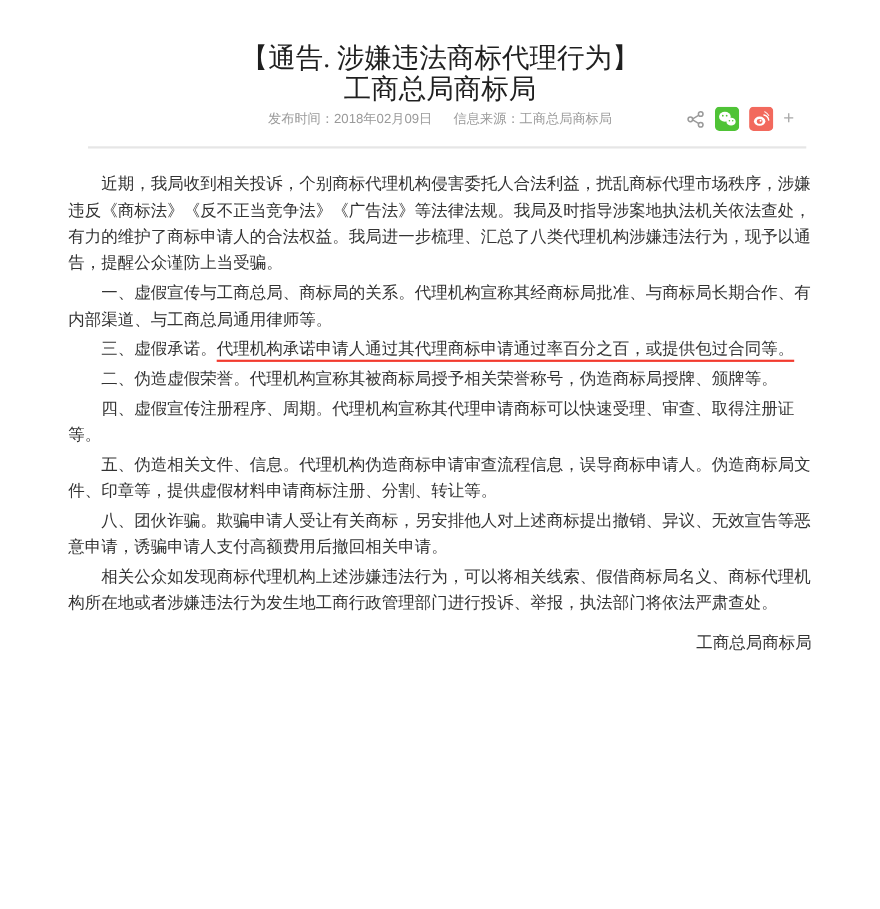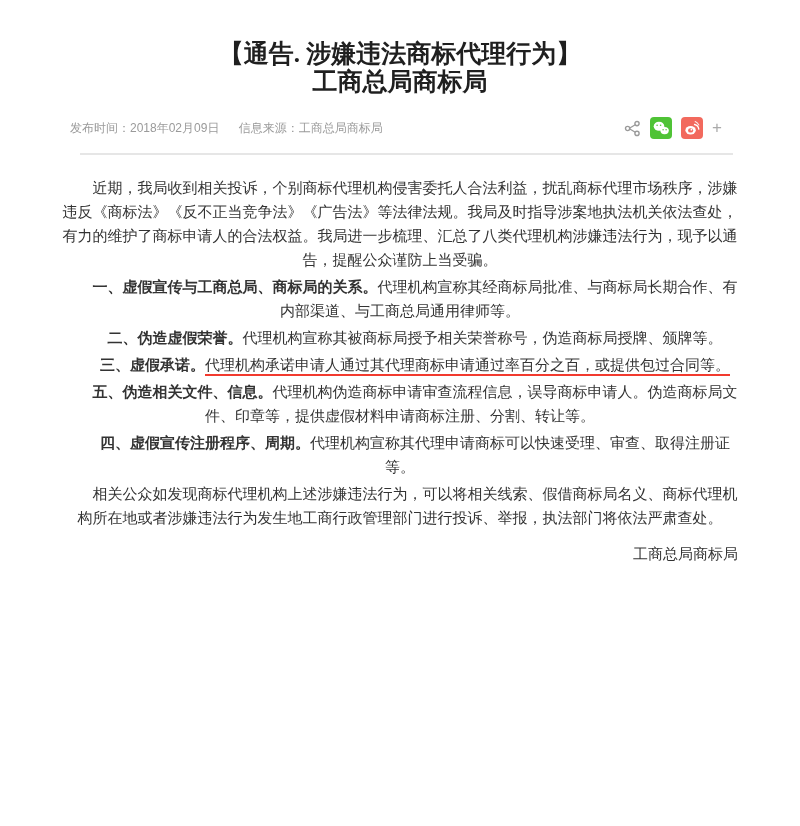--- a/index.html
+++ b/index.html
@@ -6,47 +6,47 @@
   body {
     width:800px; height:826px; background:#ffffff; overflow:hidden;
     font-family:"Liberation Sans","DejaVu Sans",sans-serif;
   }
   .article { width:676px; margin:0 auto; position:relative; }
 
   
   .title-block {
     padding-top:40px; text-align:center;
     font-family:"Liberation Serif","DejaVu Serif",serif;
-    font-weight:bold; color:var(--title-text,#1f1f1f);
+    font-weight:normal; color:var(--title-text,#1f1f1f);
     font-size:25px; line-height:28px;
   }
 
   
   .meta-row {
-    position:relative; margin-top:20px; height:24px;
-    font-size:12px; line-height:24px;
+    position:relative; height:24px;
+    text-align:center; font-size:12px; line-height:24px;
     color:var(--meta-text,#9a9a9a);
   }
   .meta-row .meta-piece { margin:0 8px; }
   .share-bar {
     position:absolute; right:16px; top:1px;
     display:flex; align-items:center; gap:9px; height:22px;
   }
   .icon-btn { display:inline-flex; align-items:center; justify-content:center; cursor:pointer; }
   .plus-glyph { font-size:17px; line-height:22px; color:#aaaaaa; font-weight:400; }
   .svg-share circle, .svg-share line { stroke:var(--icon-gray,#9a9a9a); }
   .badge-wechat { fill:var(--wechat-green,#4fc336); }
   .badge-weibo  { fill:var(--weibo-red,#f2695d); }
 
   .divider { height:2px; background:var(--divider,#e6e6e6); margin:13px 5px 0 18px; }
 
   
   .content { margin-top:21px; font-size:15px; line-height:24px; color:var(--body-text,#333333); }
-  .para { margin:3px 0; text-indent:2em;text-align:center; }
-  .lead { font-weight:bold; }
+  .para { margin:3px 0; text-indent:2em; }
+  .lead { font-weight:normal; }
   .red-underline {
     border-bottom:2px solid var(--underline-red,#f23a2e);
     padding-bottom:1px;
   }
   .signature { margin-top:11px; text-align:right; font-size:15px; line-height:26px; color:var(--body-text,#333333); }
 </style>
 </head>
 <body>
 
 <div class="article">
@@ -95,30 +95,31 @@
     </span>
   </div>
 
   <div class="divider"></div>
 
   <div class="content">
     <p class="para"><span>近期，我局收到相关投诉，个别商标代理机构侵害委托人合法利益，扰乱商标代理市场秩序，涉嫌违反《商标法》《反不正当竞争法》《广告法》等法律法规。我局及时指导涉案地执法机关依法查处，有力的维护了商标申请人的合法权益。我局进一步梳理、汇总了八类代理机构涉嫌违法行为，现予以通告，提醒公众谨防上当受骗。</span></p>
 
     <p class="para"><b class="lead">一、虚假宣传与工商总局、商标局的关系。</b><span>代理机构宣称其经商标局批准、与商标局长期合作、有内部渠道、与工商总局通用律师等。</span></p>
 
+    <p class="para"><b class="lead">三、虚假承诺。</b><span class="red-underline">代理机构承诺申请人通过其代理商标申请通过率百分之百，或提供包过合同等。</span></p>
+
     <p class="para"><b class="lead">二、伪造虚假荣誉。</b><span>代理机构宣称其被商标局授予相关荣誉称号，伪造商标局授牌、颁牌等。</span></p>
 
-    <p class="para"><b class="lead">三、虚假承诺。</b><span class="red-underline">代理机构承诺申请人通过其代理商标申请通过率百分之百，或提供包过合同等。</span></p>
+    <p class="para"><b class="lead">四、虚假宣传注册程序、周期。</b><span>代理机构宣称其代理申请商标可以快速受理、审查、取得注册证等。</span></p>
 
     <p class="para"><b class="lead">五、伪造相关文件、信息。</b><span>代理机构伪造商标申请审查流程信息，误导商标申请人。伪造商标局文件、印章等，提供虚假材料申请商标注册、分割、转让等。</span></p>
 
-    <p class="para"><b class="lead">四、虚假宣传注册程序、周期。</b><span>代理机构宣称其代理申请商标可以快速受理、审查、取得注册证等。</span></p>
 
 
-
+    <p class="para"><b class="lead">八、团伙诈骗。</b><span>欺骗申请人受让有关商标，另安排他人对上述商标提出撤销、异议、无效宣告等恶意申请，诱骗申请人支付高额费用后撤回相关申请。</span></p>
 
     <p class="para"><span>相关公众如发现商标代理机构上述涉嫌违法行为，可以将相关线索、假借商标局名义、商标代理机构所在地或者涉嫌违法行为发生地工商行政管理部门进行投诉、举报，执法部门将依法严肃查处。</span></p>
 
 
     <div class="signature">
       <div>工商总局商标局</div>
 
     </div>
   </div>
 

